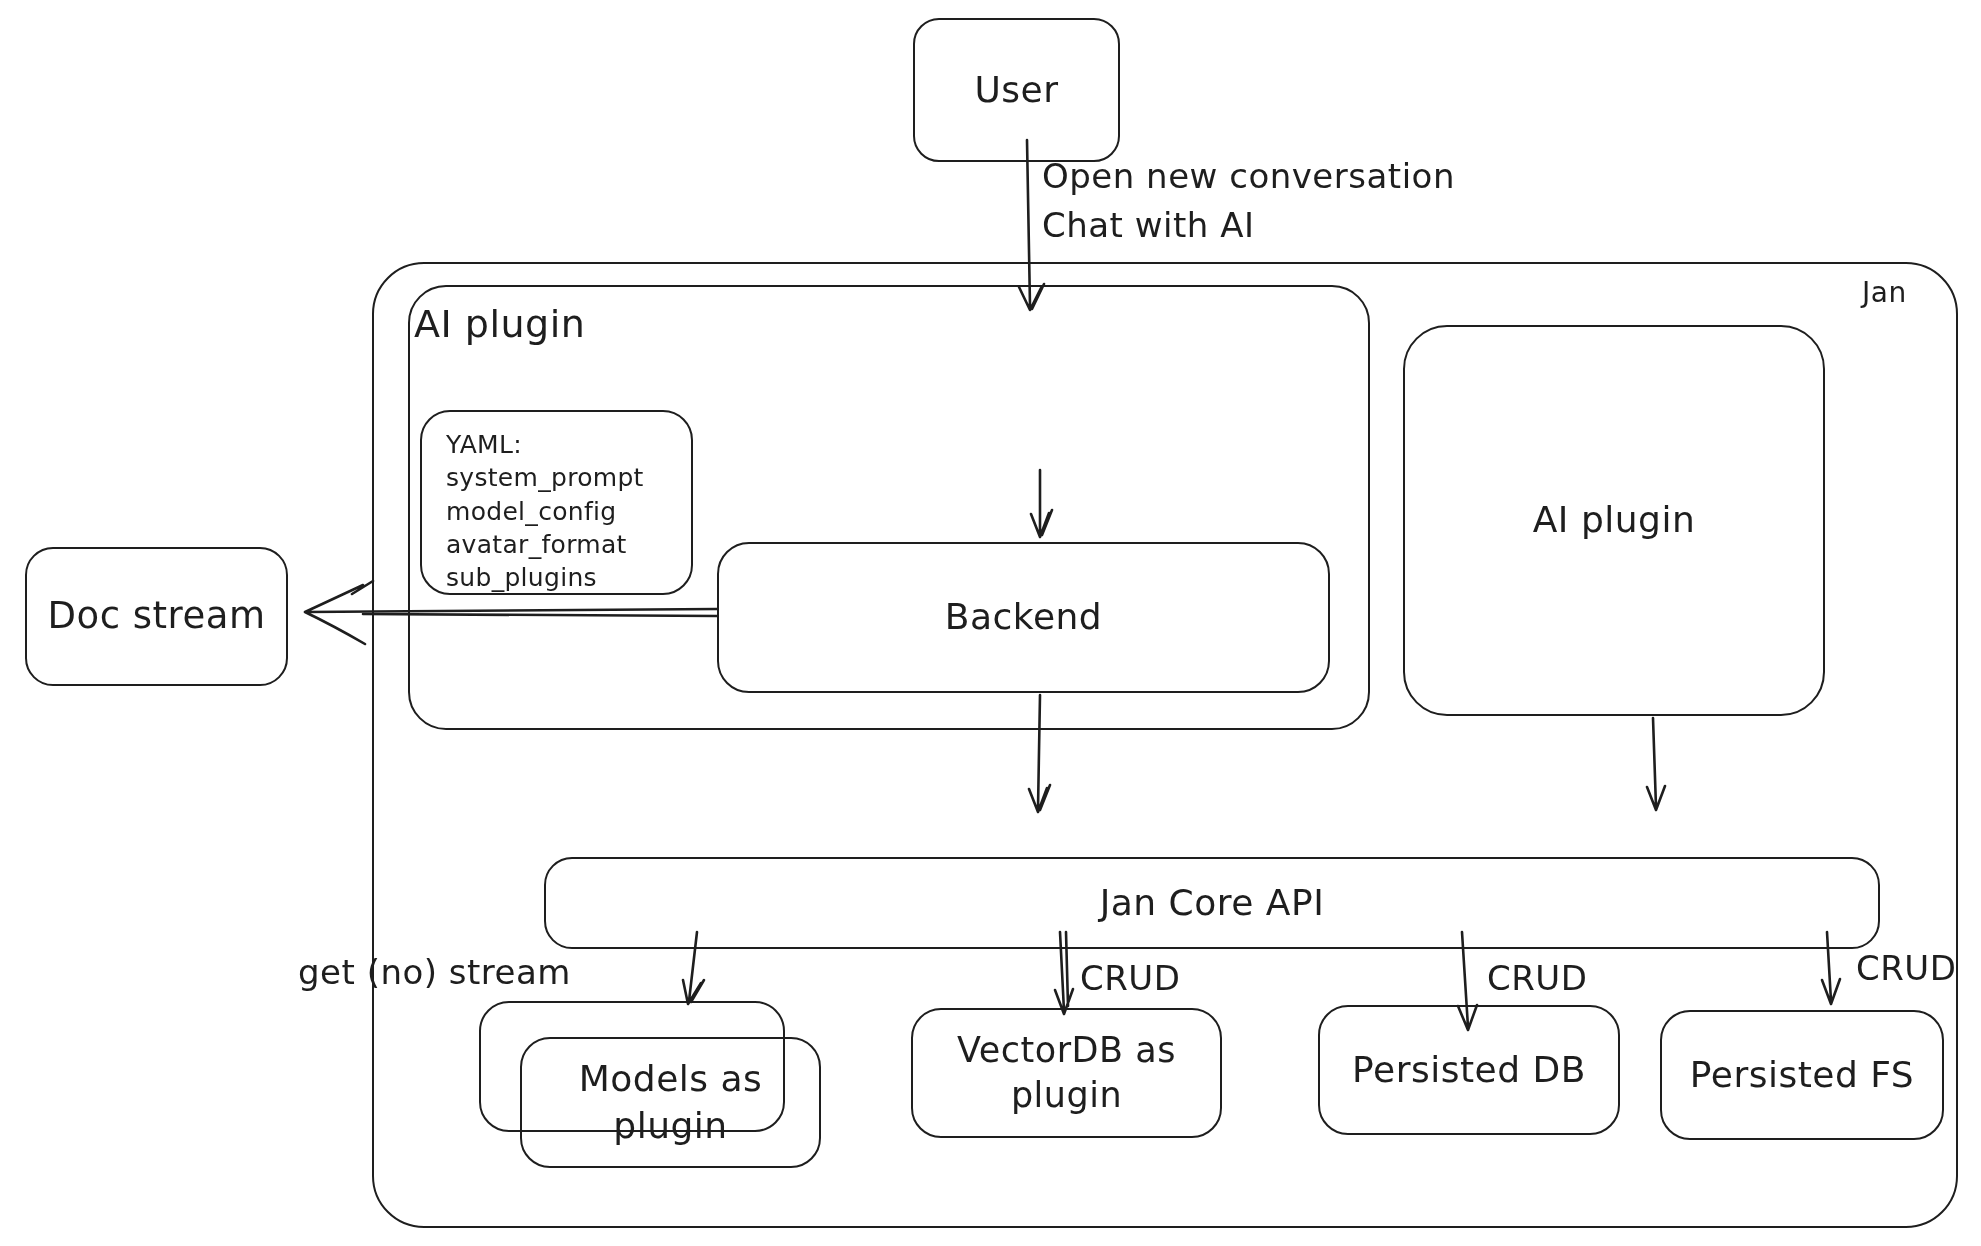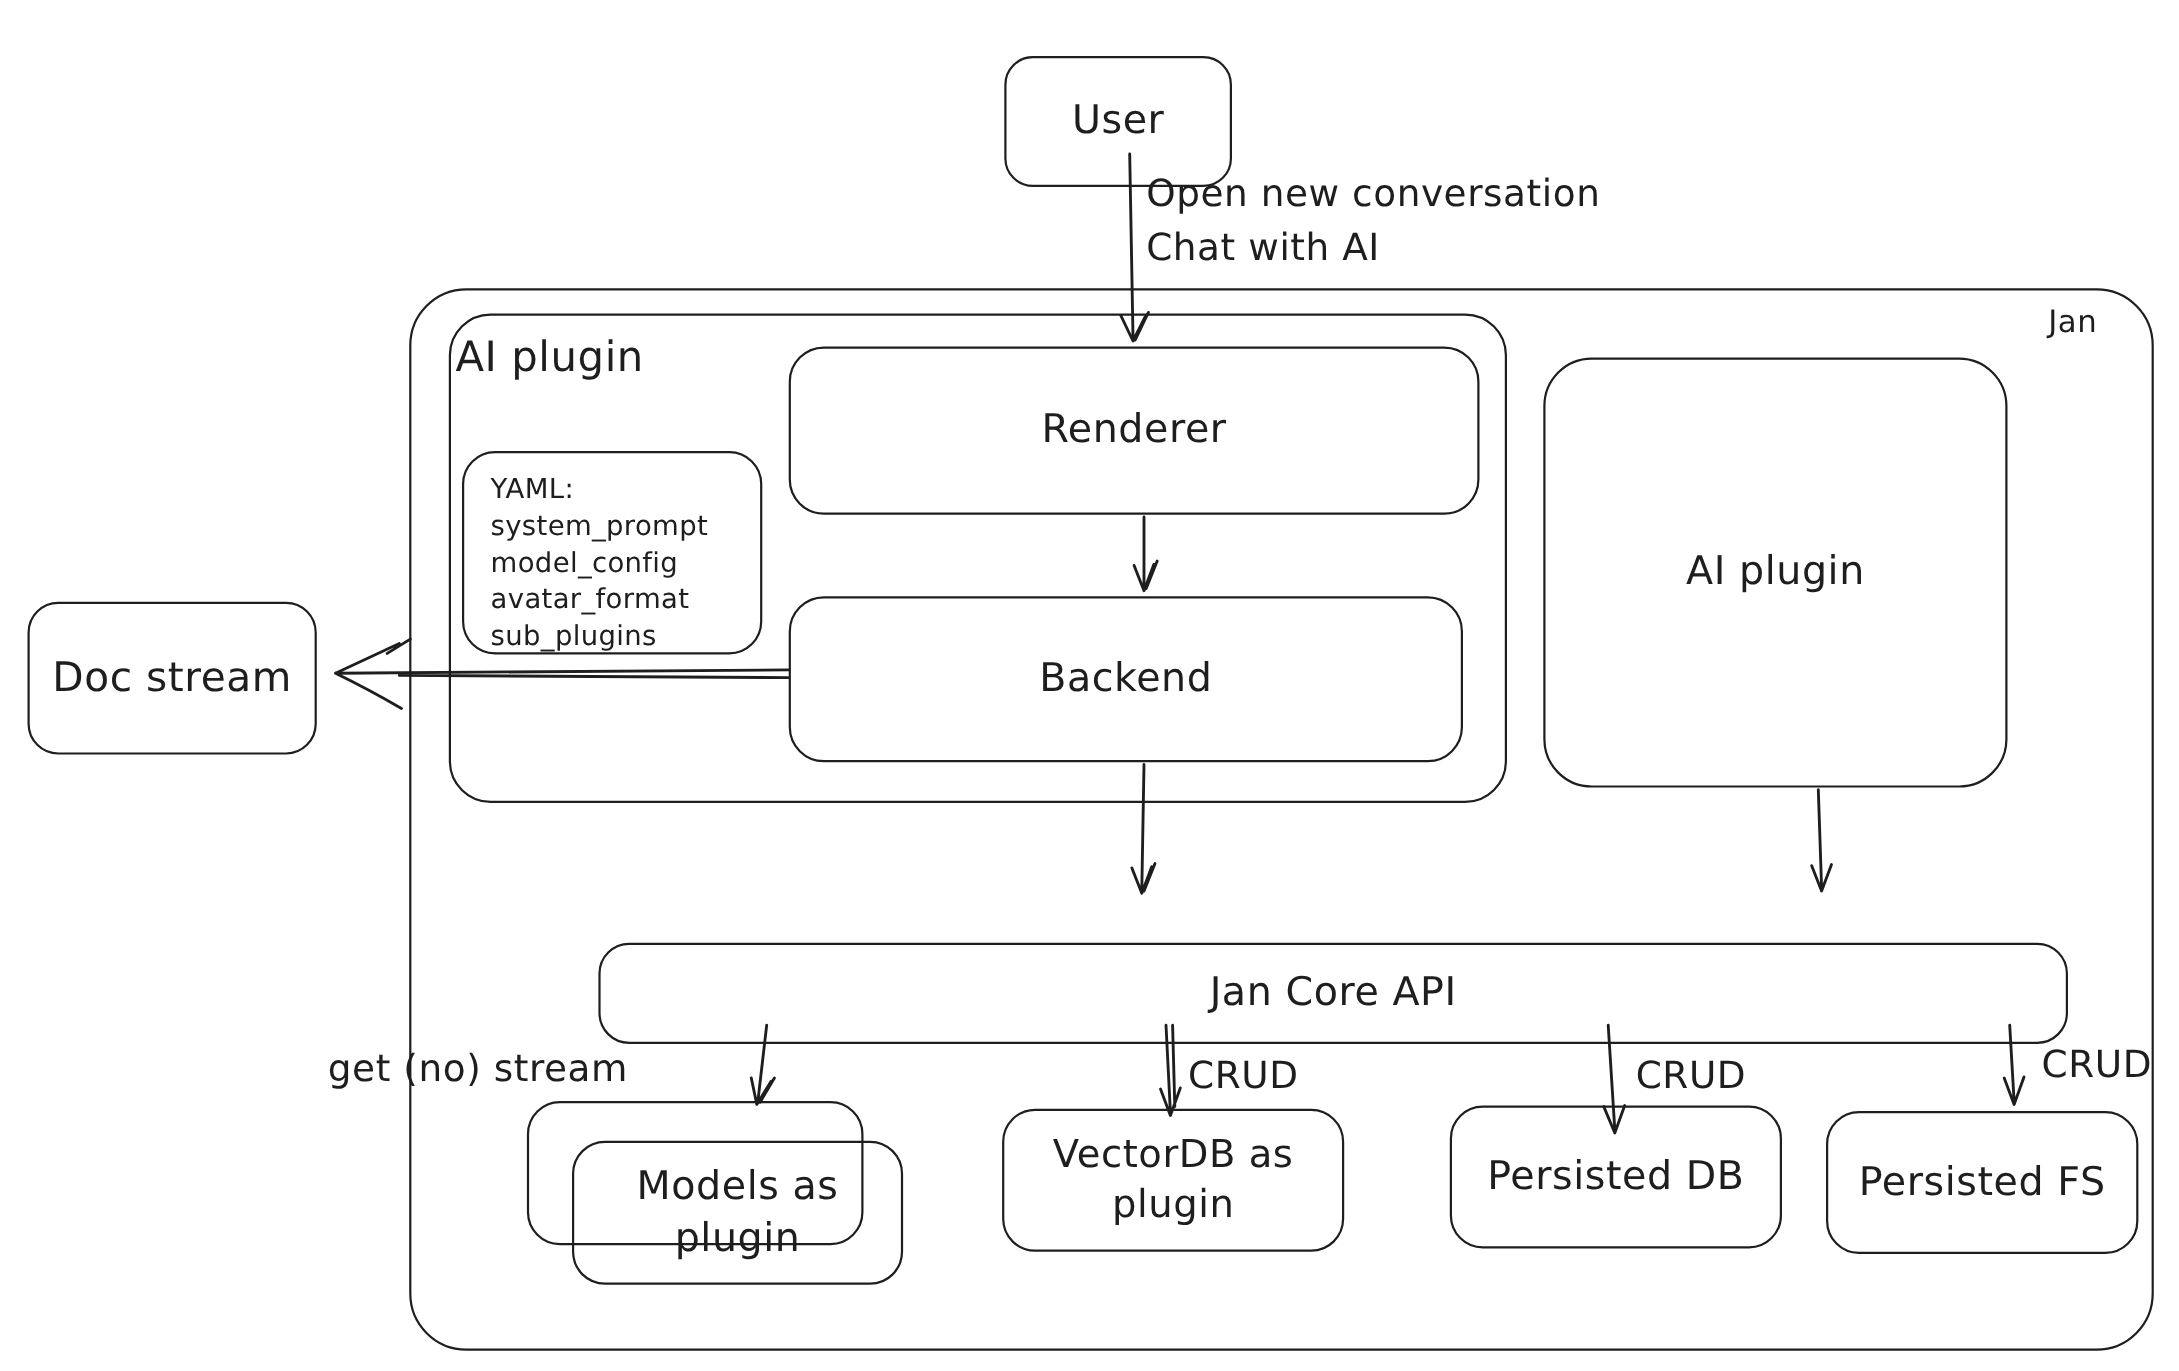--- a/index.html
+++ b/index.html
@@ -48,32 +48,29 @@
 <body>
 
 <div class="canvas">
 
   <div class="container-box" style="left:372px; top:262px; width:1586px; height:966px; border-radius:52px;"></div>
   <div class="floating-label" style="left:1862px; top:276px; font-size:28px;">Jan</div>
 
   <div class="container-box" style="left:408px; top:285px; width:962px; height:445px; border-radius:38px;"></div>
   <div class="floating-label" style="left:414px; top:302px; font-size:38px;">AI plugin</div>
 
-  <div class="node" style="left:913px; top:18px; width:207px; height:119px; border-radius:26px;margin-top:33px;">
+  <div class="node" style="left:913px; top:18px; width:207px; height:144px; border-radius:26px;">
     <span>User</span>
   </div>
 
   <div class="floating-label edge-label" style="left:1042px; top:152px;">
     <span class="line">Open new conversation</span>
     <span class="line">Chat with AI</span>
   </div>
 
-  <div class="node" style="left:717px; top:315px; width:628px; height:153px; border-radius:32px;">
-    <span>Renderer</span>
-  </div>
 
   <div class="note" style="left:420px; top:410px; width:273px; height:185px;">
     <div>YAML:</div>
     <div>system_prompt</div>
     <div>model_config</div>
     <div>avatar_format</div>
     <div>sub_plugins</div>
   </div>
 
   <div class="node" style="left:717px; top:542px; width:613px; height:151px; border-radius:32px;">

